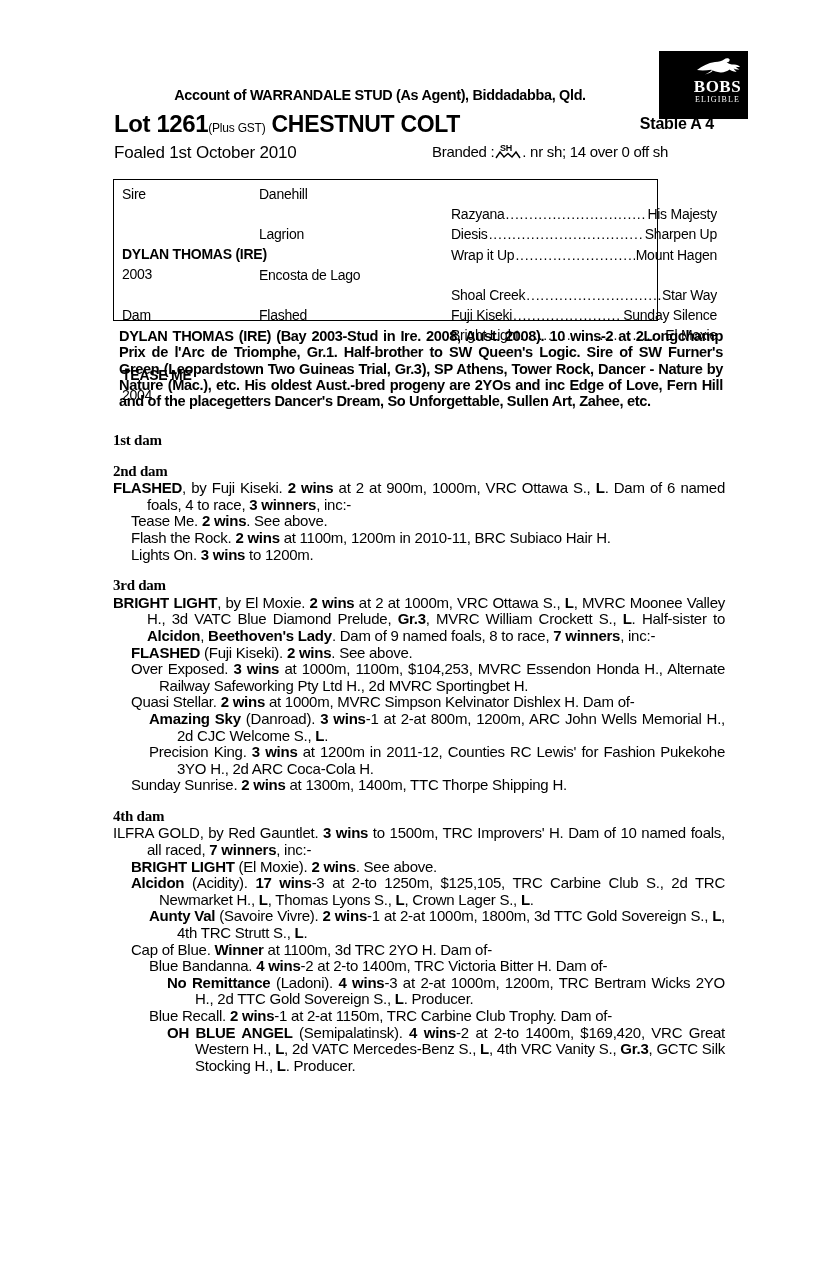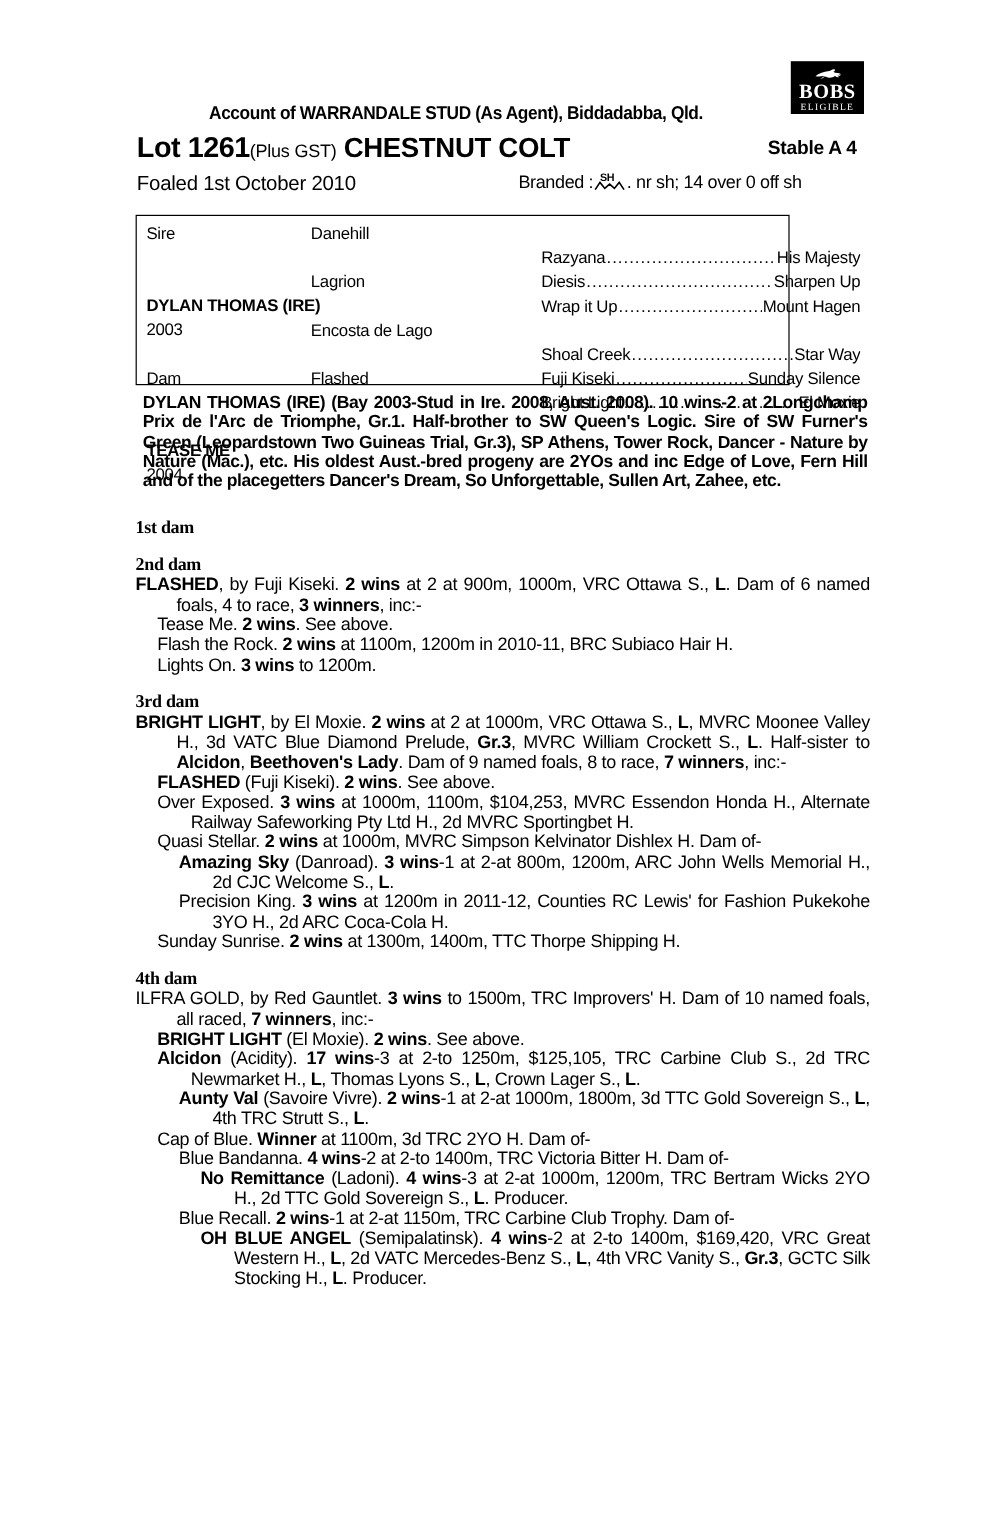--- a/index.html
+++ b/index.html
@@ -22,27 +22,28 @@
     height: 1270px;
     background: #fff;
   }
 
   
   .bobs-logo {
     position: absolute;
     left: 659px;
     top: 51px;
     width: 61px;
-    height: 44px;
+    height: 68px;
     background: #000;
     display: flex;
     flex-direction: column;
     align-items: center;
     justify-content: flex-start;
     overflow: hidden;
+    padding-left: 28px;
   }
   .bobs-horse {
     margin-top: 6px;
     width: 46px;
     height: 20px;
     display: block;
   }
   .bobs-word {
     color: #fff;
     font-family: "Liberation Serif", serif;
@@ -80,21 +81,21 @@
     top: 110px;
     width: 600px;
     height: 28px;
   }
   .lot-number {
     font-weight: bold;
     font-size: 24px;
     letter-spacing: -0.4px;
   }
   .lot-gst {
-    font-size: 15px;
+    font-size: 12px;
     font-weight: normal;
     letter-spacing: -0.2px;
   }
   .lot-colour {
     font-weight: bold;
     font-size: 23px;
     letter-spacing: -0.3px;
     margin-left: 6px;
   }
   .stable {

